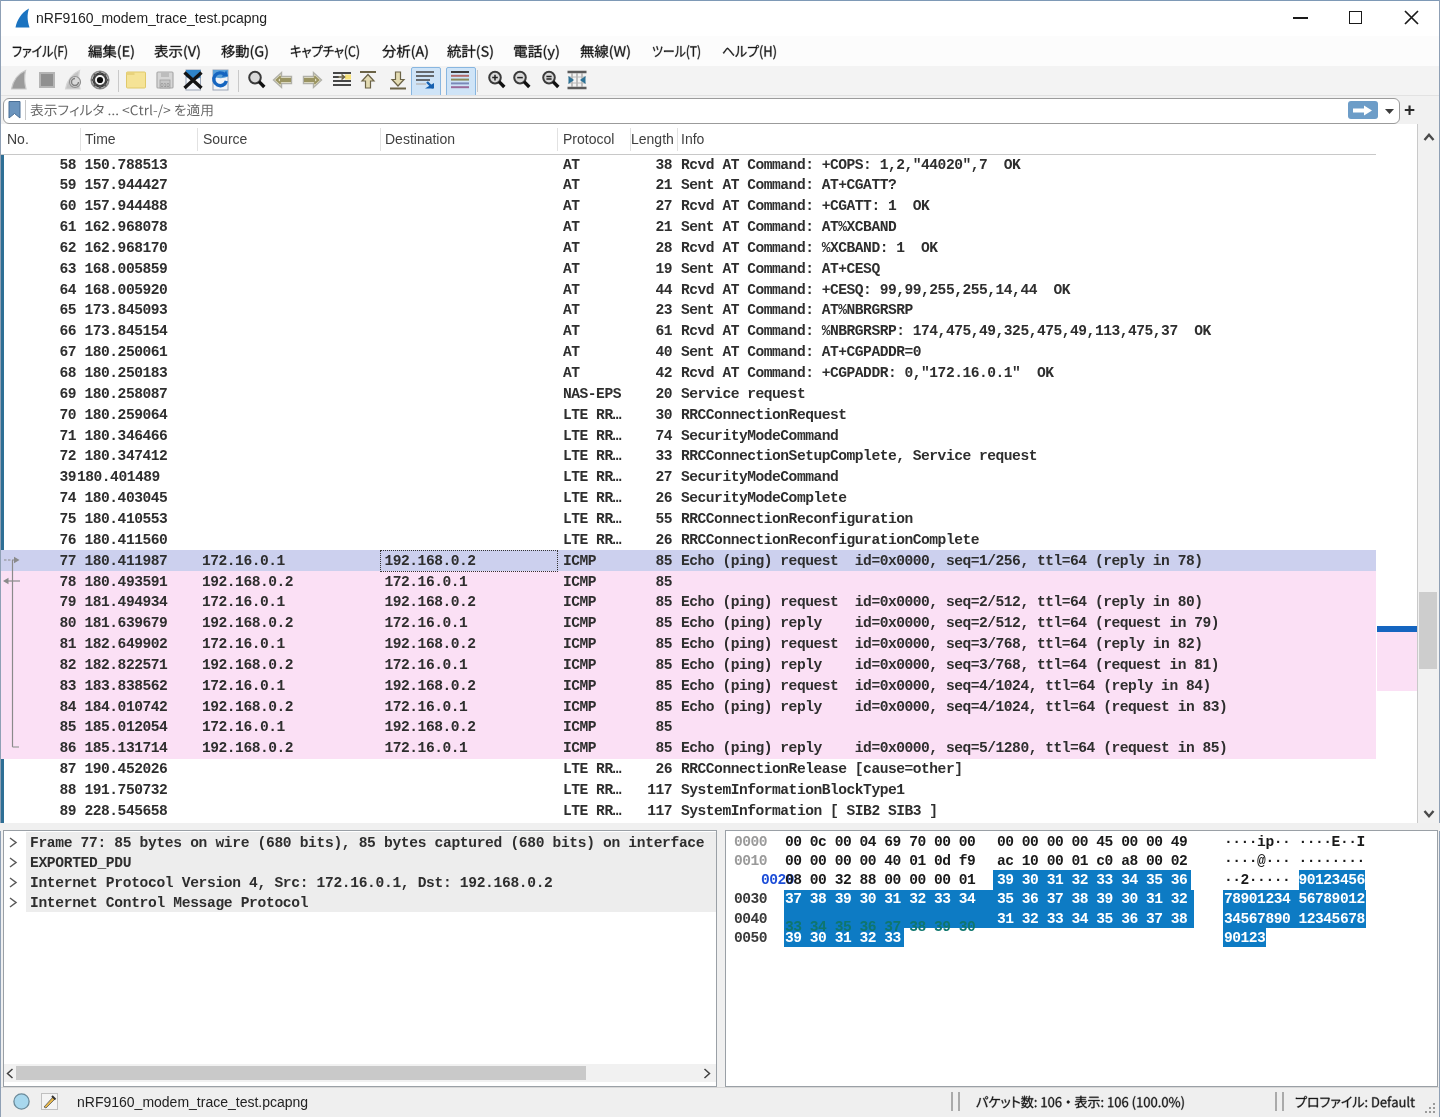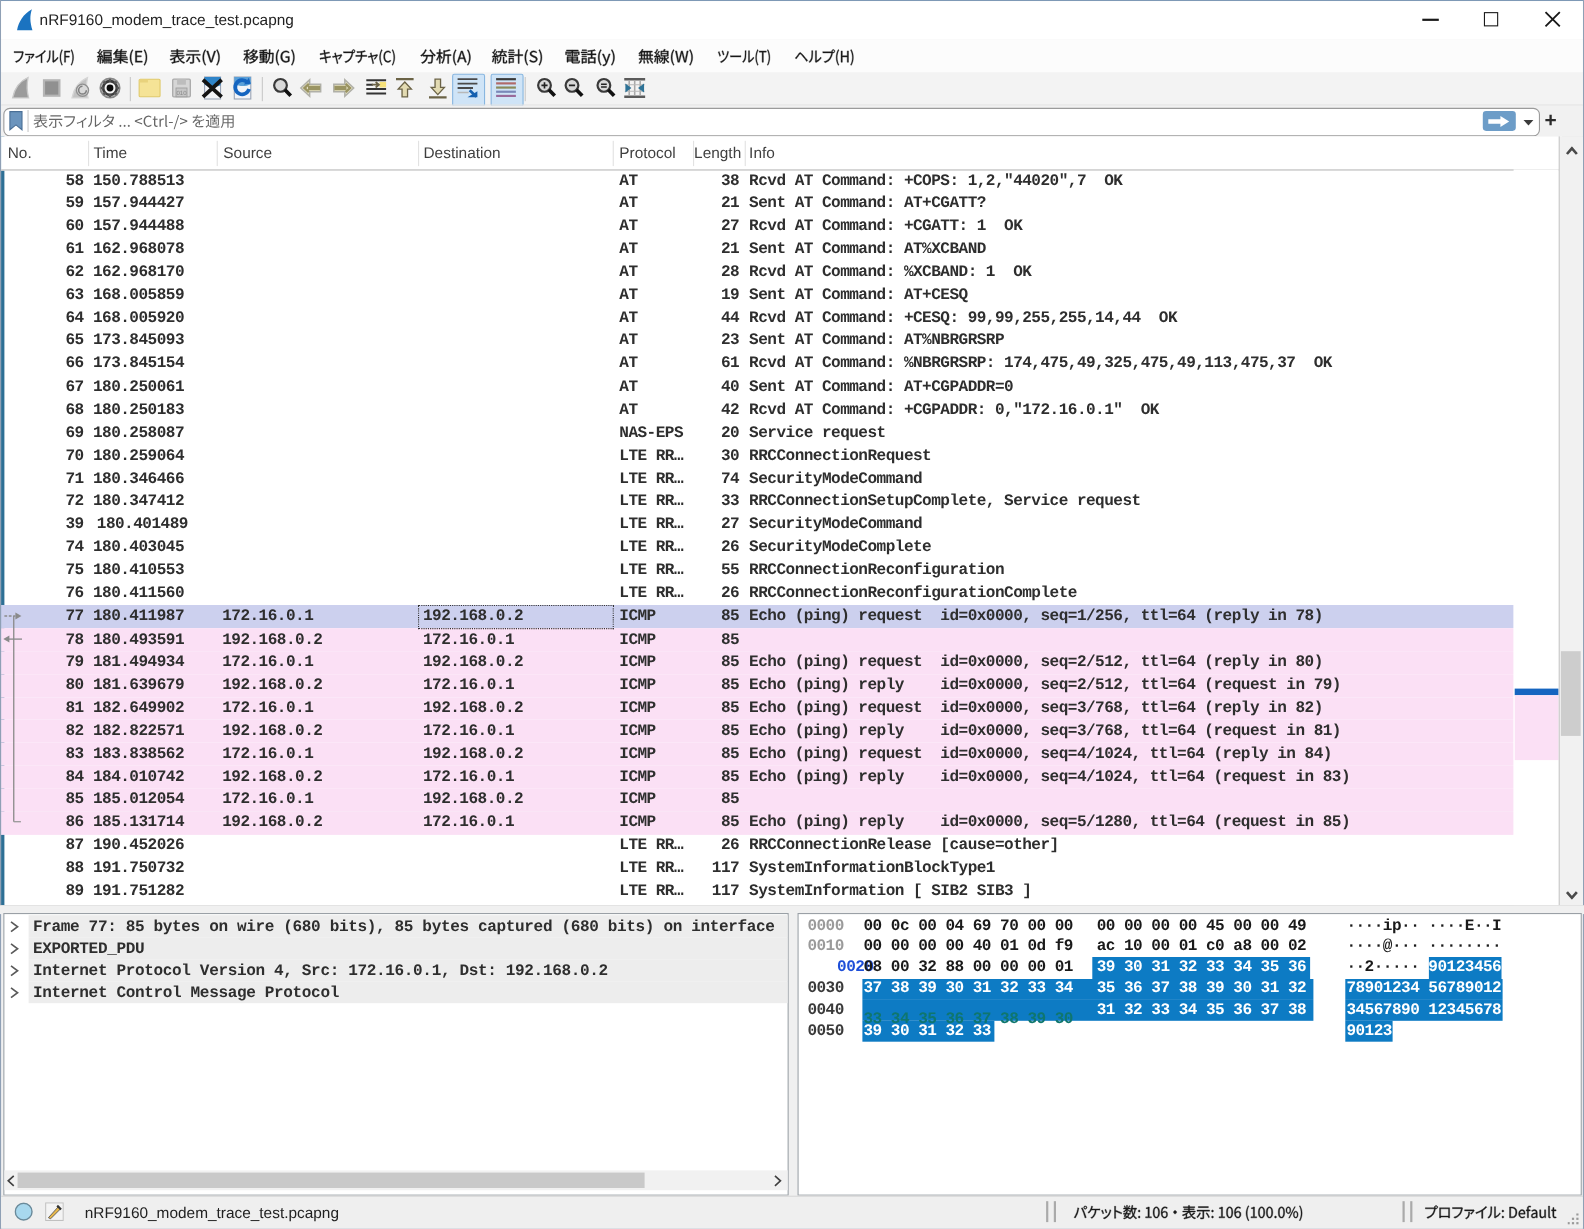--- a/index.html
+++ b/index.html
@@ -330,21 +330,21 @@
     <div class="abs mono" style="top:427.55px;left:600px;width:72px;text-align:right">74</div>
     <div class="abs mono" style="top:427.55px;left:681px">SecurityModeCommand</div>
     <div class="row" style="top:445.90px;"></div>
     <div class="abs mono" style="top:448.40px;left:0;width:76px;text-align:right">72</div>
     <div class="abs mono" style="top:448.40px;left:84.5px">180.347412</div>
     <div class="abs mono" style="top:448.40px;left:563px">LTE RR…</div>
     <div class="abs mono" style="top:448.40px;left:600px;width:72px;text-align:right">33</div>
     <div class="abs mono" style="top:448.40px;left:681px">RRCConnectionSetupComplete, Service request</div>
     <div class="row" style="top:466.75px;"></div>
     <div class="abs mono" style="top:469.25px;left:0;width:76px;text-align:right">39</div>
-    <div class="abs mono" style="top:469.25px;left:88px">180.401489</div>
+    <div class="abs mono" style="top:469.25px;left:77px">180.401489</div>
     <div class="abs mono" style="top:469.25px;left:563px">LTE RR…</div>
     <div class="abs mono" style="top:469.25px;left:600px;width:72px;text-align:right">27</div>
     <div class="abs mono" style="top:469.25px;left:681px">SecurityModeCommand</div>
     <div class="row" style="top:487.60px;"></div>
     <div class="abs mono" style="top:490.10px;left:0;width:76px;text-align:right">74</div>
     <div class="abs mono" style="top:490.10px;left:84.5px">180.403045</div>
     <div class="abs mono" style="top:490.10px;left:563px">LTE RR…</div>
     <div class="abs mono" style="top:490.10px;left:600px;width:72px;text-align:right">26</div>
     <div class="abs mono" style="top:490.10px;left:681px">SecurityModeComplete</div>
     <div class="row" style="top:508.45px;"></div>
@@ -444,21 +444,21 @@
     <div class="abs mono" style="top:761.15px;left:600px;width:72px;text-align:right">26</div>
     <div class="abs mono" style="top:761.15px;left:681px">RRCConnectionRelease [cause=other]</div>
     <div class="row" style="top:779.50px;"></div>
     <div class="abs mono" style="top:782.00px;left:0;width:76px;text-align:right">88</div>
     <div class="abs mono" style="top:782.00px;left:84.5px">191.750732</div>
     <div class="abs mono" style="top:782.00px;left:563px">LTE RR…</div>
     <div class="abs mono" style="top:782.00px;left:600px;width:72px;text-align:right">117</div>
     <div class="abs mono" style="top:782.00px;left:681px">SystemInformationBlockType1</div>
     <div class="row" style="top:800.35px;"></div>
     <div class="abs mono" style="top:802.85px;left:0;width:76px;text-align:right">89</div>
-    <div class="abs mono" style="top:802.85px;left:84.5px">191.751282</div>
+    <div class="abs mono" style="top:802.85px;left:84.5px">228.545658</div>
     <div class="abs mono" style="top:802.85px;left:563px">LTE RR…</div>
     <div class="abs mono" style="top:802.85px;left:600px;width:72px;text-align:right">117</div>
     <div class="abs mono" style="top:802.85px;left:681px">SystemInformation [ SIB2 SIB3 ]</div>
     <div class="abs" style="left:380px;top:550.15px;width:176px;height:20px;border:1px dotted #333"></div>
     <svg class="abs" style="left:0;top:550.15px;overflow:visible" width="30" height="230" xmlns="http://www.w3.org/2000/svg">
 <g stroke="#8a8a8a" stroke-width="1.2" fill="none">
 <path d="M12.5 10 L12.5 197"></path>
 <path d="M4 10 L14 10" stroke-dasharray="2.5,1.5"></path>
 <path d="M8 31 L20 31"></path>
 <path d="M12.5 197 L19 197" stroke="#9a9a9a"></path>

